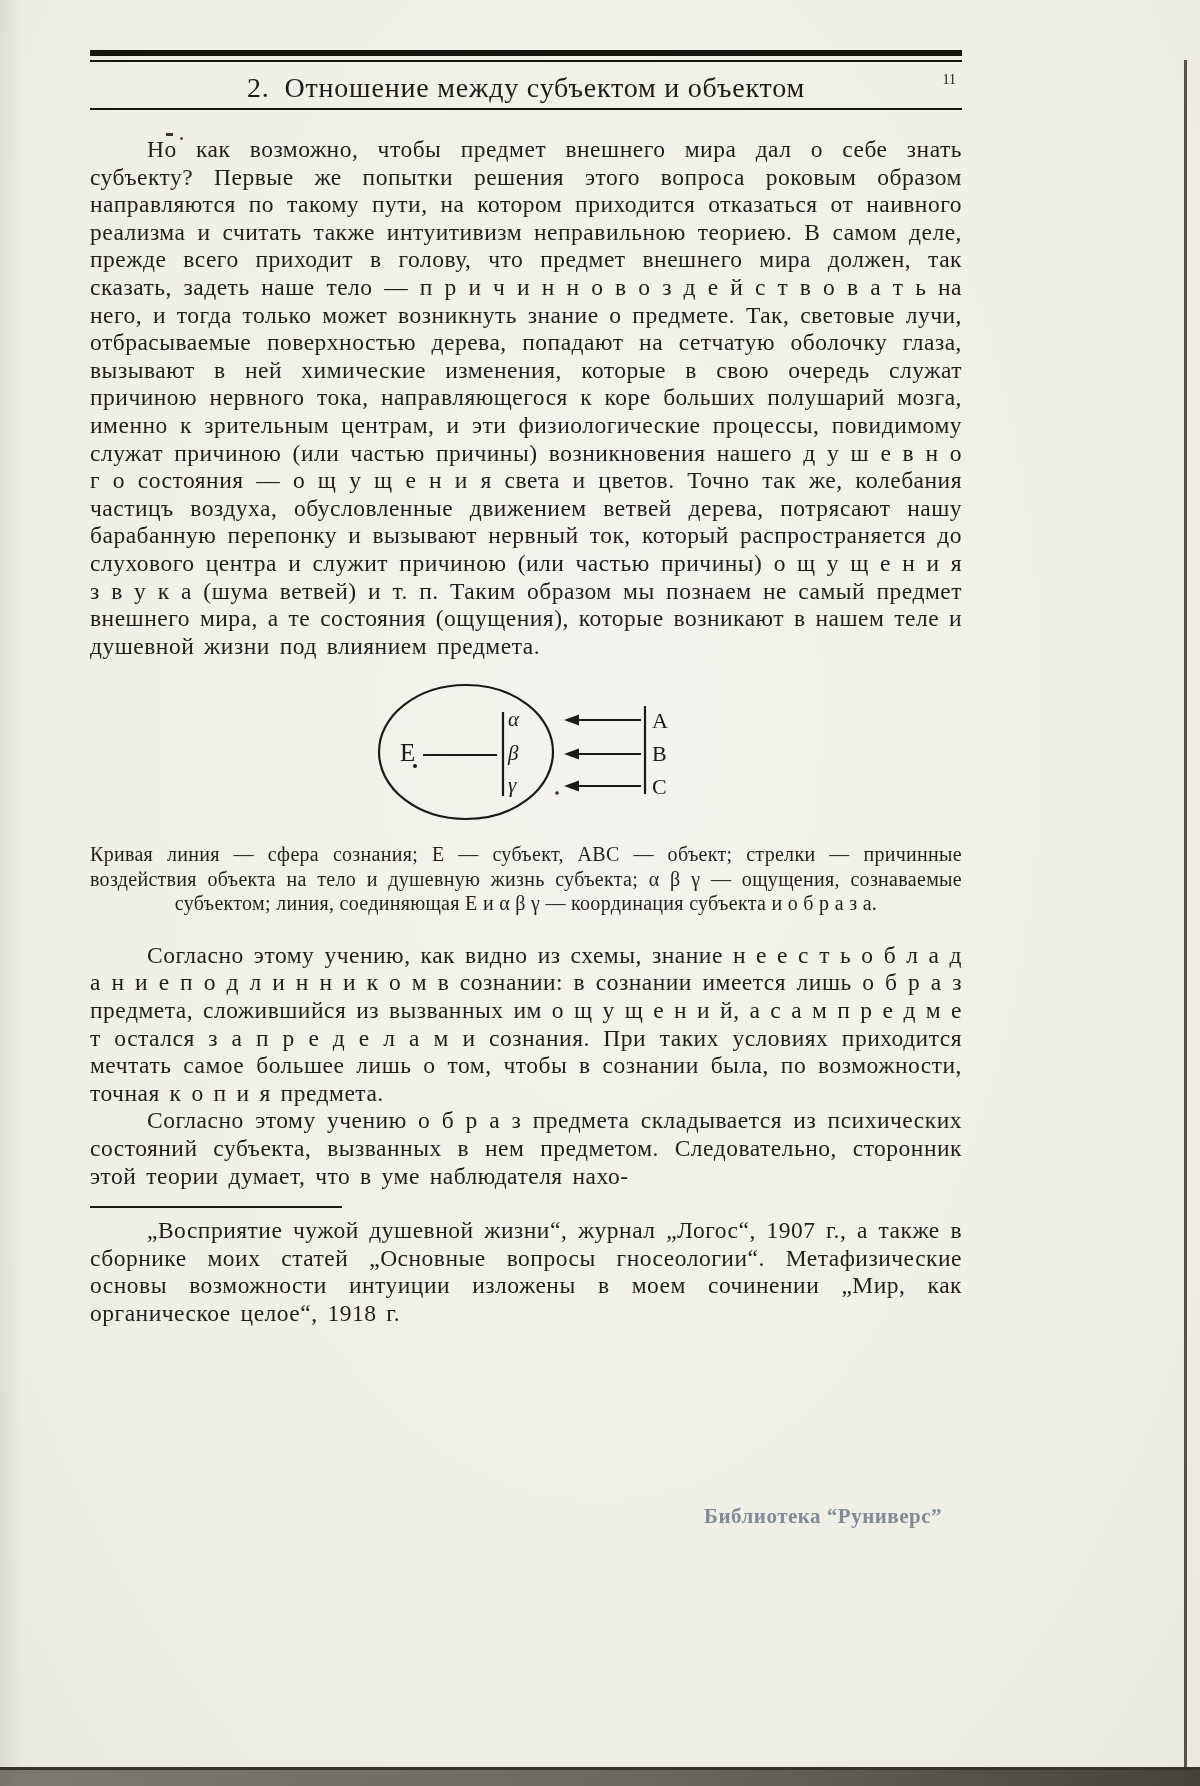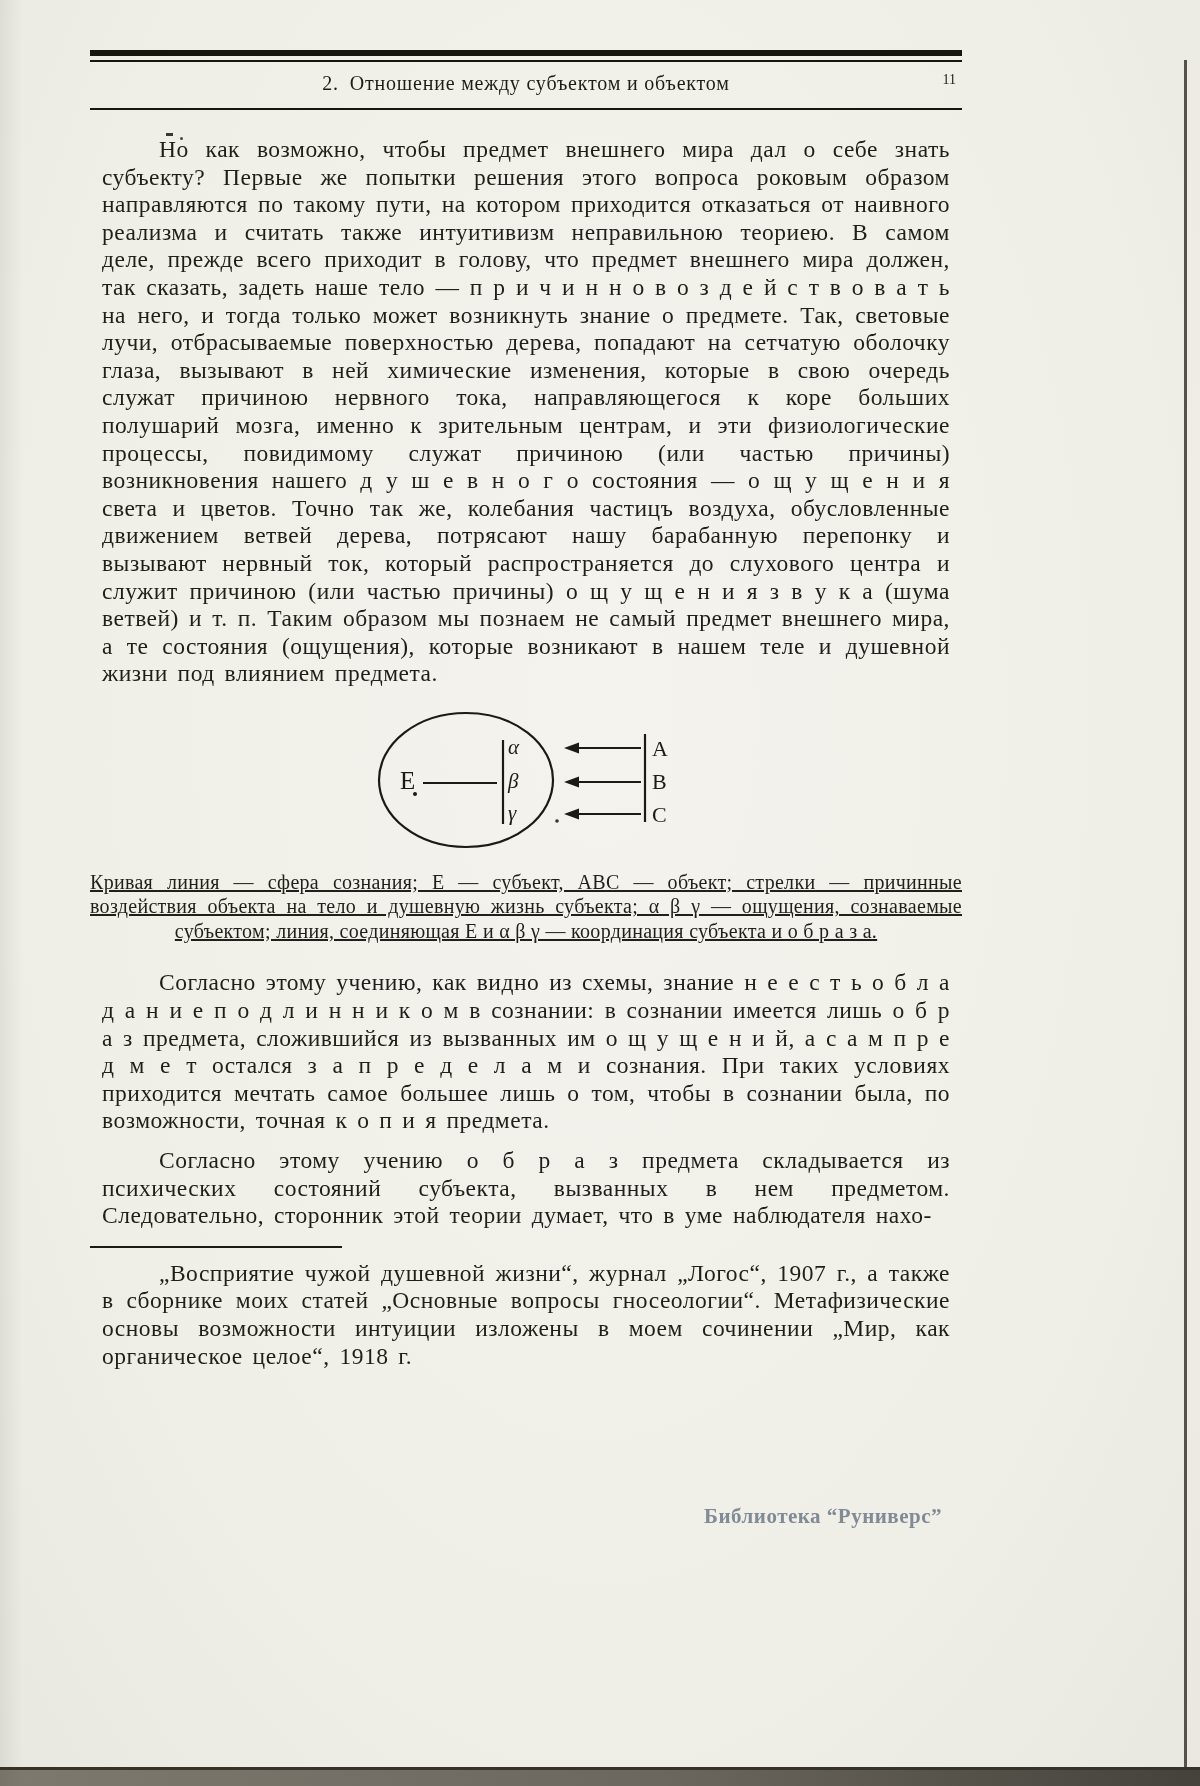--- a/index.html
+++ b/index.html
@@ -19,44 +19,44 @@
   }
   .content { position:absolute; left:90px; top:50px; width:872px; }
 
   
   .rule-thick { height:6px; background:#17150f; }
   .rule-thin  { height:2px; background:#17150f; }
   .rule-gap   { height:4px; }
   .header-row { position:relative; height:46px; }
   .header-title {
     position:absolute; left:0; right:0; top:10px;
-    text-align:center; font-size:20px; letter-spacing:.8px; color:#1e1c17;
+    text-align:center; font-size:28px; letter-spacing:.8px; color:#1e1c17;
   }
   .page-num { position:absolute; right:6px; top:10px; font-size:14px; }
 
   
   .body-text { margin-top:26px; }
   .body-text p {
-    margin:12px; font-size:23.5px; line-height:27.6px;
+    margin:0; font-size:23.5px; line-height:27.6px;
     text-align:justify; text-indent:57px;
     letter-spacing:.5px; word-spacing:3.5px; color:#201e19;
   }
 
   
   .figure-wrap { text-align:center; margin:16px 0 4px 0; }
   svg { overflow:visible; }
   svg text { font-family:"Liberation Serif","DejaVu Serif",serif; fill:#1b1a17; }
   .greek { font-style:italic; font-size:21px; }
   .latin { font-size:22px; }
   .elabel { font-size:25px; }
 
   figcaption, .caption {
     display:block; margin:12px 0 26px 0;
     font-size:20px; line-height:24.5px; letter-spacing:.3px;
-    text-align:justify; text-align-last:center; color:#211f1a;text-decoration:underline;
+    text-align:justify; text-align-last:center; color:#211f1a;
   }
 
   
   .footnote-rule { width:252px; height:2px; background:#1b1a17; margin:16px 0 9px 0; }
   .footnote {
     margin:0; font-size:20px; line-height:25.5px;
     text-align:justify; text-indent:28px; letter-spacing:.3px; word-spacing:2px; color:#23211c;
   }
 
   

